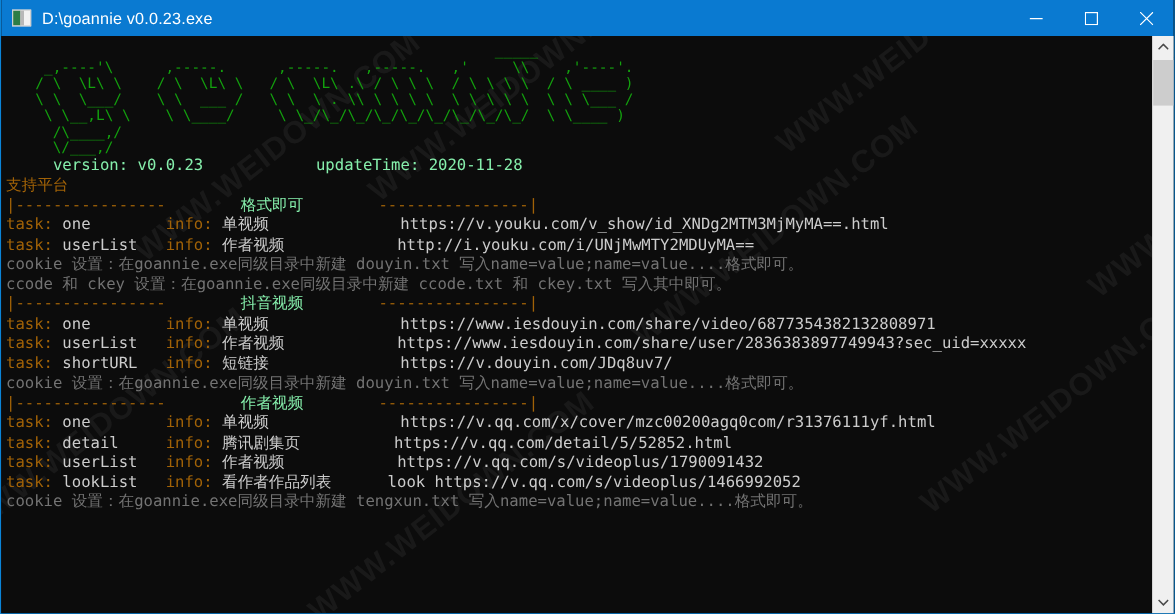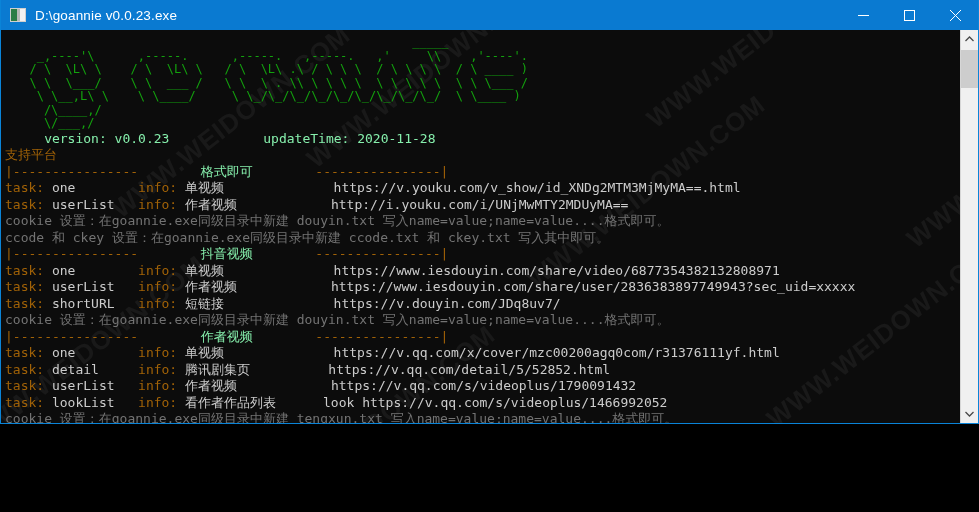--- a/index.html
+++ b/index.html
@@ -5,21 +5,21 @@
   * { box-sizing: border-box; }
   html, body {
     margin: 0; padding: 0;
     width: 979px; height: 512px;
     overflow: hidden;
     background: #000;
     font-family: "DejaVu Sans Mono", "Liberation Mono", monospace;
   }
   #app {
     position: relative;
-    width: 979px; height: 424px;
+    width: 979px; height: 512px;
     background: #0d0d0d;
     overflow: hidden;
     border-left: 1px solid #0a84d8;
     border-right: 1px solid #0a84d8;
     border-bottom: 1px solid #0a84d8;
   }
 
   
   #titlebar {
     height: 30px;

